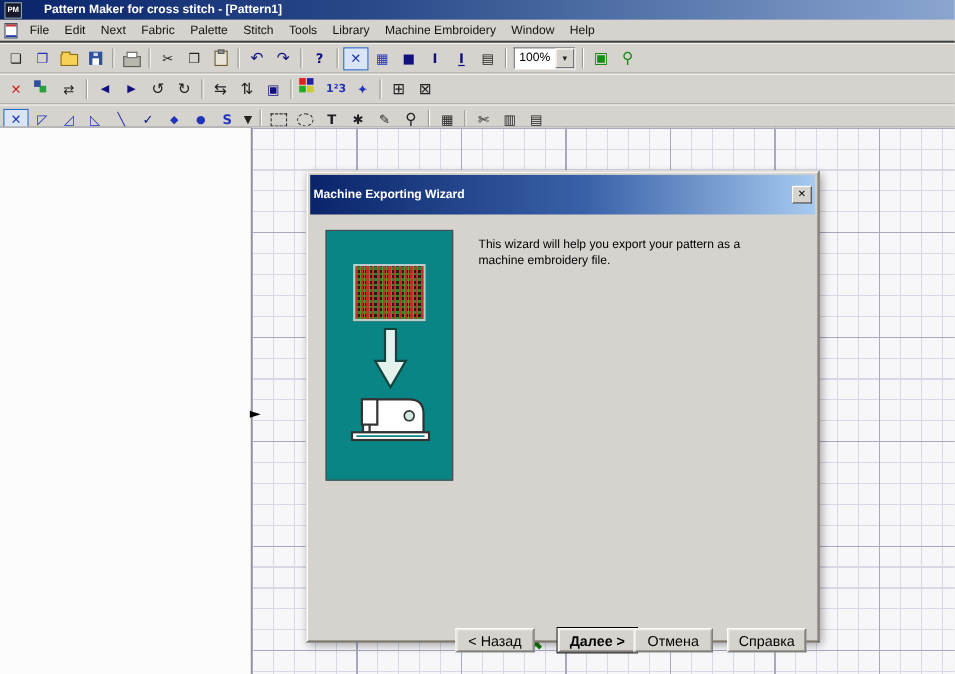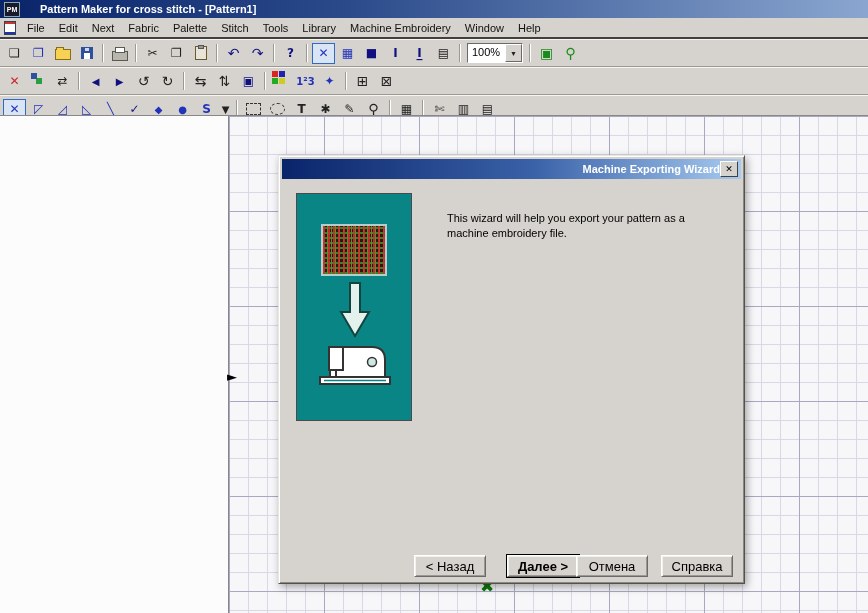--- a/index.html
+++ b/index.html
@@ -65,41 +65,41 @@
       repeating-linear-gradient(180deg, #d8d8e6 0 1px, transparent 1px 19px); }
   .ruler-arrow { position:absolute; left:227px; top:254px; font-family:"DejaVu Sans", sans-serif;
     font-size:13px; color:#000; line-height:1; }
   .cursor-x { position:absolute; left:480px; top:462px; font-family:"DejaVu Sans", sans-serif;
     font-size:17px; font-weight:bold; color:#0b7a0b; line-height:1; }
 
   
   .dialog { position:absolute; left:278px; top:155px; width:467px; height:429px; box-sizing:border-box;
     background:#d6d3ce; padding:3px; border:1px solid; border-color:#e8e6e0 #55524c #55524c #e8e6e0;
     box-shadow: inset 1px 1px 0 #fff, inset -1px -1px 0 #8a887f, 2px 3px 8px rgba(0,0,0,.35); }
-  .dlg-title { height:20px; background:linear-gradient(90deg,#0a246a 0%,#3a62a8 55%,#a6caf0 100%);
-    display:flex; align-items:center; padding:0 3px;text-align:right; }
+  .dlg-title { height:36px; background:linear-gradient(90deg,#0a246a 0%,#3a62a8 55%,#a6caf0 100%);
+    display:flex; align-items:center; padding:0 3px; }
   .dlg-title-text { flex:1; color:#fff; font-size:11px; font-weight:bold; }
   .dlg-close { width:16px; height:14px; background:#d6d3ce; border:1px solid; border-color:#fff #404040 #404040 #fff;
     font-family:"DejaVu Sans", sans-serif; font-size:9px; font-weight:bold; color:#000;
     display:flex; align-items:center; justify-content:center; }
   .dlg-body { position:relative; height:405px; }
 
   .teal-panel { position:absolute; left:14px; top:14px; width:116px; height:228px; background:#0a8585;
     border:1px solid #4a4a4a; box-sizing:border-box; }
   .pattern-thumb { position:absolute; left:24px; top:30px; width:62px; height:48px;
     border:2px solid #b8cccc; background-color:#301515;
     background-image:
       repeating-linear-gradient(90deg, rgba(215,45,45,.85) 0 2px, transparent 2px 5px),
       repeating-linear-gradient(0deg,  rgba(45,165,45,.8) 0 2px, transparent 2px 5px),
       repeating-linear-gradient(90deg, rgba(220,220,60,.5) 0 1px, transparent 1px 4px); }
   .down-arrow { position:absolute; left:41px; top:88px; }
   .machine { position:absolute; left:17px; top:146px; }
 
   .dlg-text { position:absolute; left:149px; top:16px; width:282px; font-size:11px; color:#000; line-height:1.4; }
-  .dlg-text p { margin:16px; }
+  .dlg-text p { margin:4px; }
   .dlg-text p + p { margin-top:13px; }
 
   .dlg-btn { position:absolute; top:376px; width:72px; height:22px; background:#d6d3ce;
     border:1px solid; border-color:#fff #6a6a6a #6a6a6a #fff;
     box-shadow: inset 1px 1px 0 #f2f1ec, inset -1px -1px 0 #9a9a92;
     font-family:"Liberation Sans", sans-serif; font-size:13px; color:#000; padding:0; }
   .dlg-btn.default { box-shadow: 0 0 0 1px #000, inset 1px 1px 0 #f2f1ec, inset -1px -1px 0 #9a9a92; font-weight:bold; }
 </style>
 </head>
 <body>

